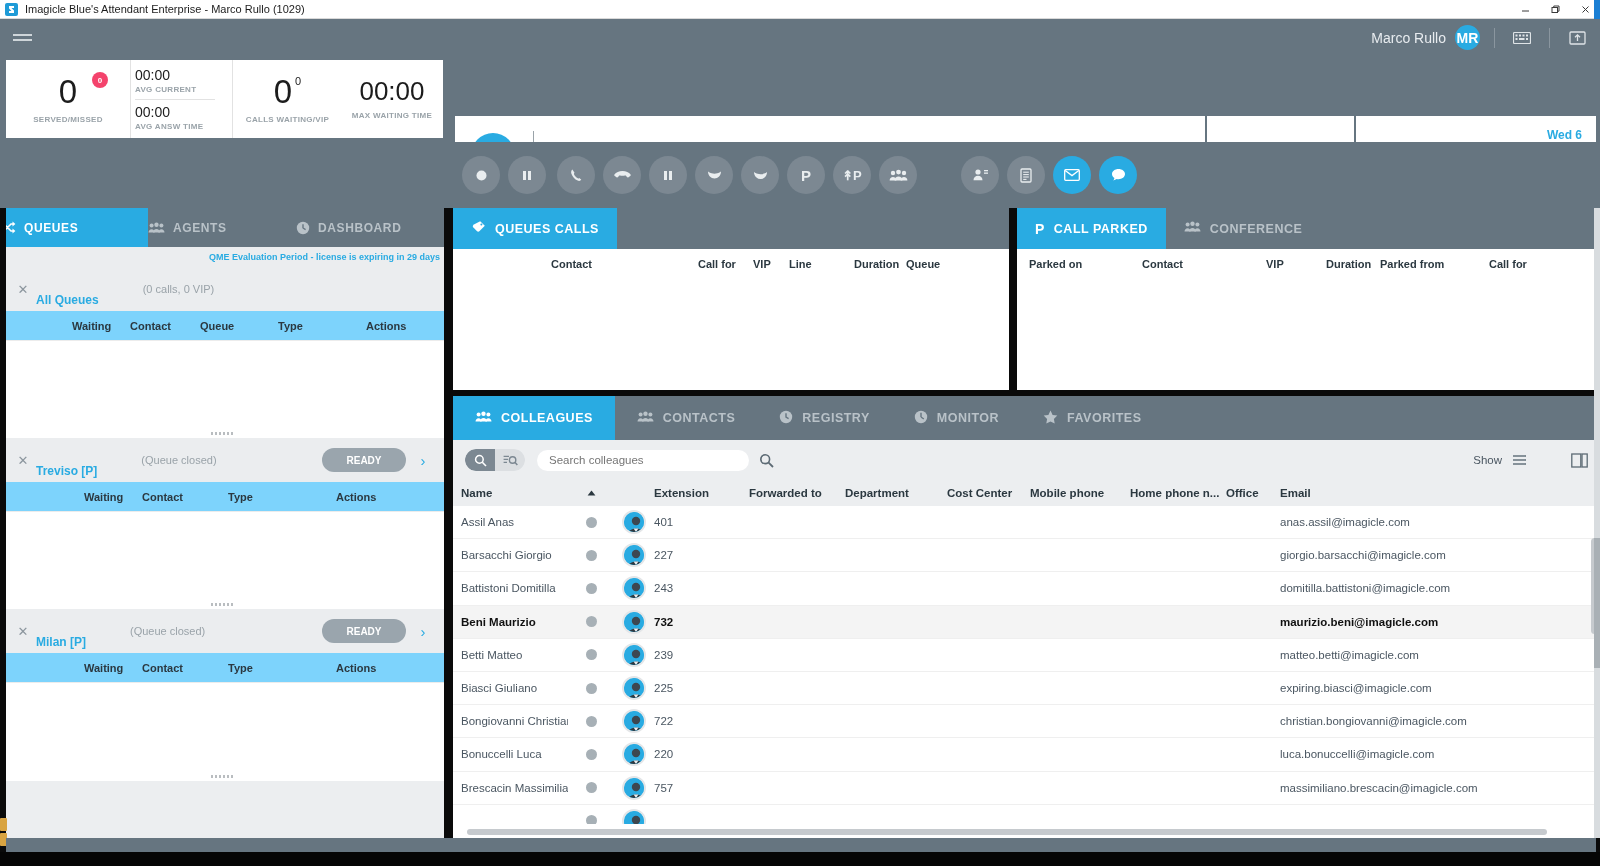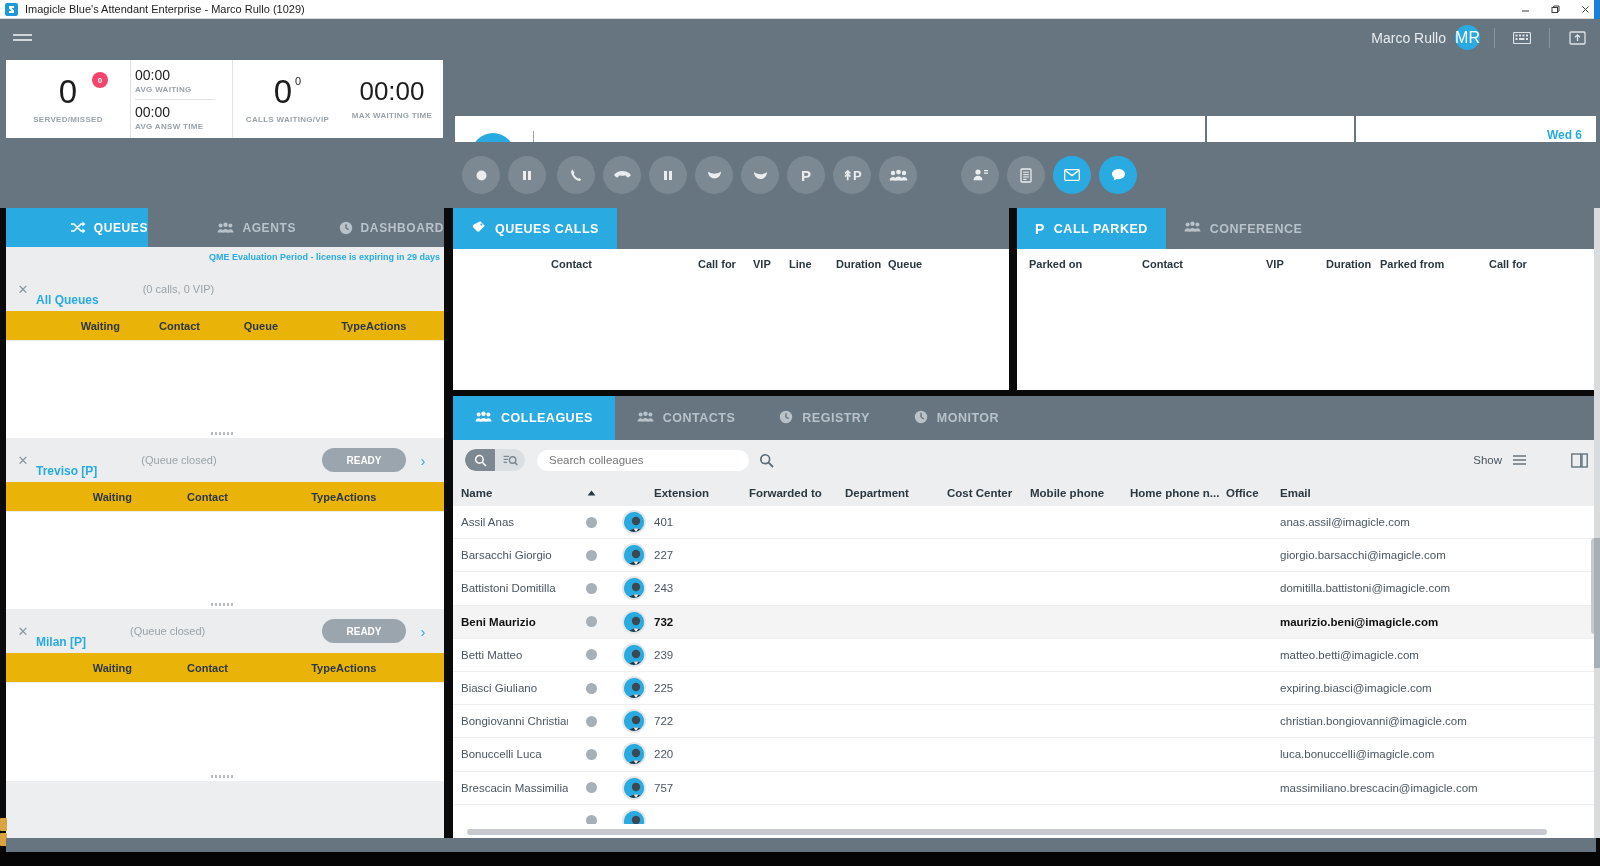--- a/index.html
+++ b/index.html
@@ -33,21 +33,21 @@
     position:absolute; left:0; top:19px; width:1600px; height:37px;
     background:#667580; display:flex; align-items:center;
   }
   .hamburger{width:44px;height:37px;display:flex;flex-direction:column;
     align-items:center;justify-content:center;gap:3px;cursor:pointer;}
   .hamburger i{display:block;width:19px;height:2px;background:#cfd6da;}
   .hdr-right{margin-left:auto;display:flex;align-items:center;padding-right:10px;gap:0;}
   .user-name{font-size:14px;color:#e8ecef;margin-right:9px;}
   .avatar-sm{
     width:25px;height:25px;border-radius:50%;background:#29abe2;color:#fff;
-    font-size:16px;font-weight:normal;display:flex;align-items:center;justify-content:center;
+    font-size:14px;font-weight:bold;display:flex;align-items:center;justify-content:center;
   }
   .hdr-div{width:1px;height:20px;background:#8a969f;margin:0 14px;}
   .hdr-ico{width:26px;height:26px;display:flex;align-items:center;justify-content:center;color:#dfe4e7;}
 
   
   .statsrow{
     position:absolute; left:0; top:56px; width:1600px; height:86px;
     background:#667580;
   }
   .statscard{
@@ -100,34 +100,34 @@
   .cbtn{
     width:38px;height:38px;border-radius:50%;background:#7c8892;
     display:flex;align-items:center;justify-content:center;color:#e9edef;cursor:pointer;flex:none;
   }
   .cbtn.blue{background:#29abe2;}
   .gap8{width:8px;}
 
   
   .leftpanel{position:absolute;left:0;top:208px;width:444px;height:630px;background:#eceef0;}
   .ltabs{display:flex;height:39px;background:#667580;}
-  .ltab{flex:1;display:flex;align-items:center;justify-content:flex-end;gap:8px;
+  .ltab{flex:1;display:flex;align-items:center;justify-content:flex-start;gap:8px;
         font-size:12px;font-weight:bold;letter-spacing:.6px;color:#b9c2c8;cursor:pointer;}
   .ltab.active{background:#29abe2;color:#fff;}
   .ltab svg{display:block}
   .qhead{height:44px;background:#ebedef;display:flex;align-items:center;padding:0 10px;}
   .qclose{width:26px;display:flex;align-items:center;justify-content:center;color:#8c969e;font-size:13px;cursor:pointer;}
   .qname{font-size:12px;font-weight:bold;color:#29abe2;cursor:pointer;margin-top:22px;}
   .qinfo{font-size:11px;color:#9aa3a9;margin-left:44px;}
   .readybtn{
     margin-left:auto;width:84px;height:24px;border-radius:12px;background:#9aa5ad;color:#fff;
     font-size:10px;font-weight:bold;display:flex;align-items:center;justify-content:center;cursor:pointer;
   }
   .qchev{width:22px;display:flex;align-items:center;justify-content:center;color:#29abe2;font-size:15px;cursor:pointer;margin-left:6px;}
-  .qtable{background:#eab308;text-align:right;}
+  .qtable{background:#7dd3fc;}
   .qcols{display:flex;height:30px;align-items:center;border-bottom:1px solid #ececec;
          font-size:11px;font-weight:bold;color:#2b3840;}
   .qcols span{display:block;}
   .qbody{background:#fff;position:relative;}
   .grip{position:absolute;left:50%;transform:translateX(-50%);bottom:3px;
         width:22px;height:3px;background:repeating-linear-gradient(90deg,#b9bdc0 0 2px,transparent 2px 4px);}
 
   
   .midpanel{position:absolute;left:453px;top:208px;width:556px;height:182px;}
   .panel-tabs{display:flex;height:41px;background:#667580;}
@@ -262,21 +262,21 @@
 
   <div class="statsrow">
     <div class="statscard">
       <div class="stat b1">
         <span class="bignum">0</span>
         <span class="statlabel">SERVED/MISSED</span>
         <span class="badge-missed">0</span>
       </div>
       <div class="stat b2">
         <span class="tval">00:00</span>
-        <span class="tlabel">AVG WAITING</span>
+        <span class="tlabel">AVG CURRENT</span>
         <span class="hr-thin"></span>
         <span class="tval">00:00</span>
         <span class="tlabel">AVG ANSW TIME</span>
       </div>
       <div class="stat b3">
         <span class="numrow">
           <span class="bignum">0</span>
           <span class="sup">0</span>
         </span>
         <span class="statlabel">CALLS WAITING/VIP</span>
@@ -523,21 +523,21 @@
         </span>
         <span>QUEUES CALLS</span>
       </div>
     </div>
     <div class="panel-body">
       <div class="pcols">
         <span style="width:98px"></span>
         <span style="width:147px">Contact</span>
         <span style="width:55px">Call for</span>
         <span style="width:36px">VIP</span>
-        <span style="width:47px">Line</span>
+        <span style="width:65px">Line</span>
         <span style="width:52px">Duration</span>
         <span>Queue</span>
       </div>
       <div style="height:111px"></div>
     </div>
   </div>
 
   <div class="parkpanel">
     <div class="panel-tabs">
       <div class="ptab active">
@@ -611,20 +611,28 @@
       </div>
       <div class="ctab">
         <span>
           <svg width="14" height="14" viewBox="0 0 14 14">
               <circle cx="7" cy="7" r="6.2" fill="#b9c2c8"></circle>
               <path d="M7 2.8v4.2M7 7l2.8 2" stroke="#667580" stroke-width="1.4" fill="none"></path>
             </svg>
         </span>
         <span>MONITOR</span>
       </div>
+      <div class="ctab">
+        <span>
+          <svg width="15" height="14" viewBox="0 0 15 14">
+              <path d="M7.5 0.6l2.1 4.3 4.7.7-3.4 3.3.8 4.7-4.2-2.2-4.2 2.2.8-4.7L0.7 5.6l4.7-.7z" fill="#b9c2c8"></path>
+            </svg>
+        </span>
+        <span>FAVORITES</span>
+      </div>
     </div>
 
     <div class="searchbar">
       <span class="seg">
         <div class="on">
           <svg width="13" height="13" viewBox="0 0 13 13">
               <circle cx="5.4" cy="5.4" r="3.8" fill="none" stroke="#fff" stroke-width="1.5"></circle>
               <line x1="8.3" y1="8.3" x2="12" y2="12" stroke="#fff" stroke-width="1.6"></line>
             </svg>
         </div>

